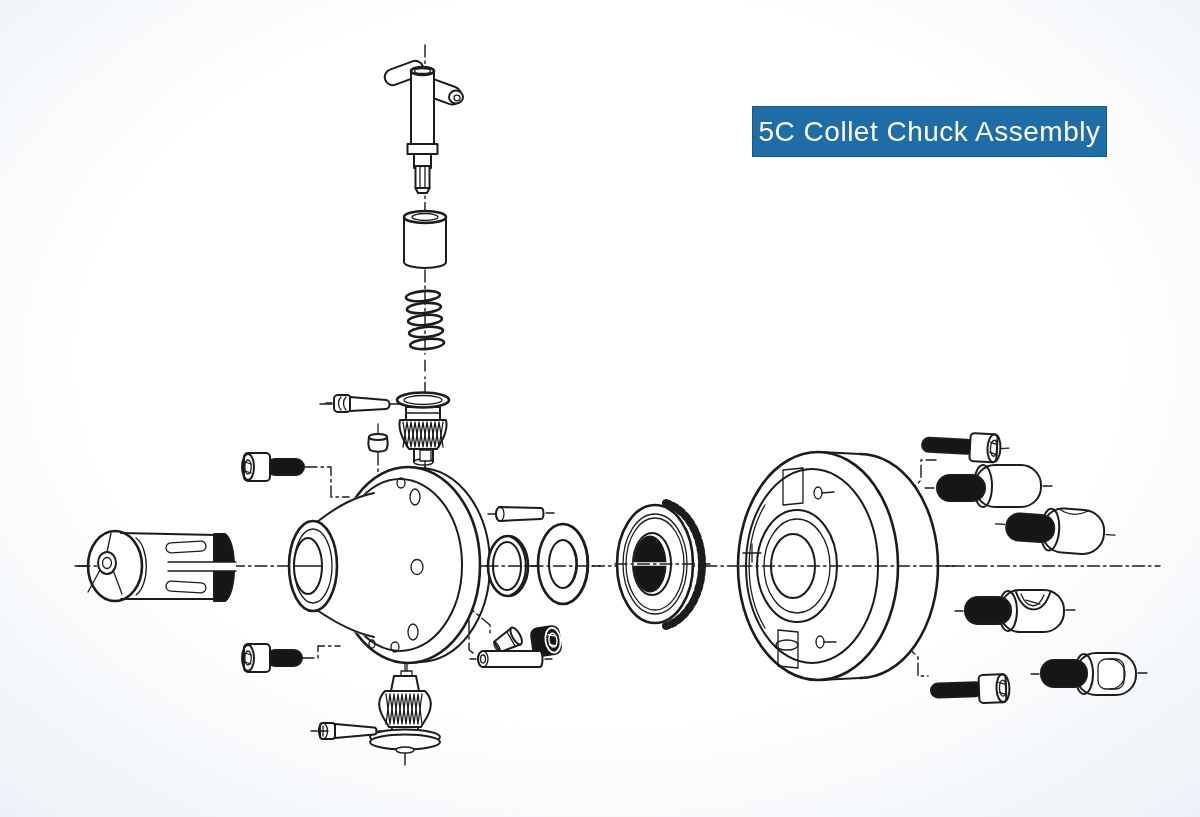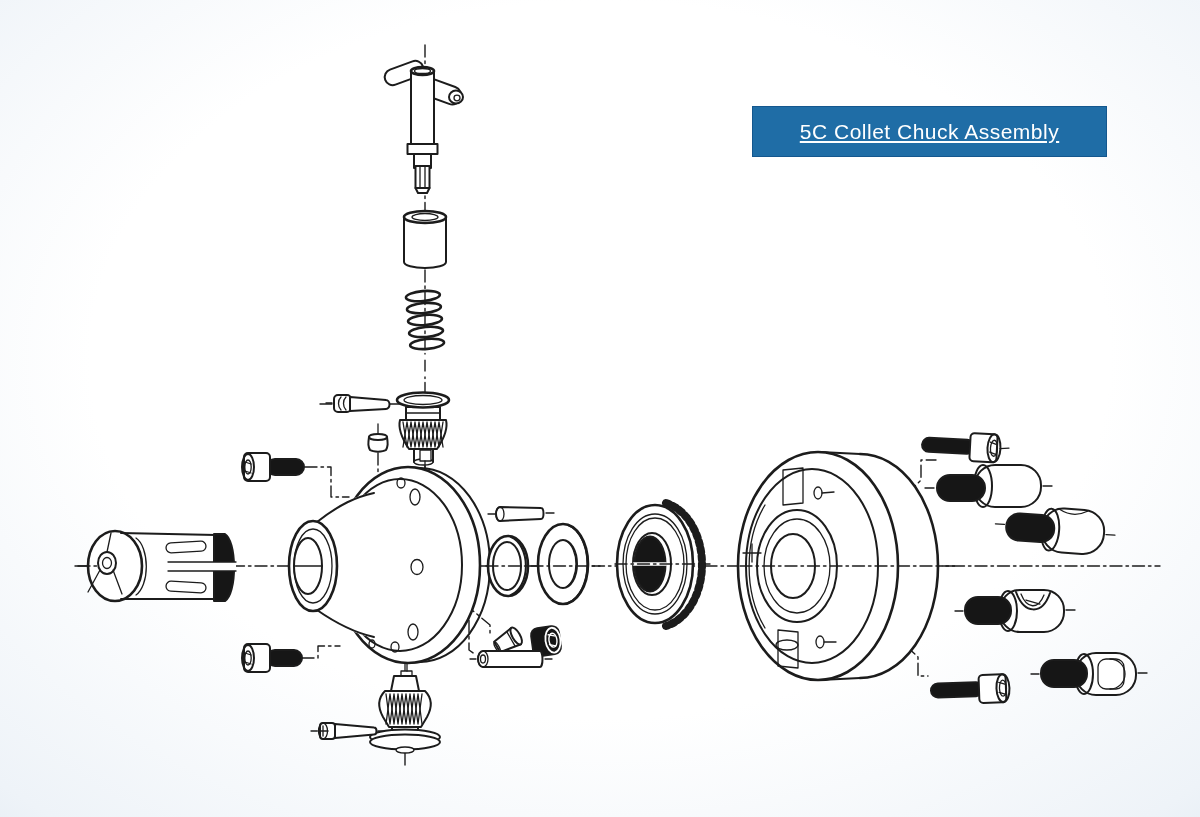--- a/index.html
+++ b/index.html
@@ -10,23 +10,22 @@
     background: radial-gradient(ellipse 118% 122% at 50% 44%,
       #ffffff 36%, #eef3f8 60%, #ccdbe9 84%, #a7c2dc 100%);
     font-family:"Liberation Sans", sans-serif;
   }
   .banner{
     position:absolute; left:752px; top:106px;
     width:355px; height:51px;
     background:#1f6da6;
     border:1px solid #14578e;
     display:flex; align-items:center; justify-content:center;
-    color:#ffffff; font-size:21px; letter-spacing:0.5px;
+    color:#ffffff; font-size:28px; letter-spacing:0.5px;
     box-sizing:border-box;
-    text-decoration:underline;
   }
   svg{position:absolute;left:0;top:0;}
   
   .nf{fill:none}
   .wh{fill:#ffffff}
   .dk{fill:#161616}
   .ws{stroke:#ffffff}
   .cl{fill:none;stroke-dasharray:12 4 2.5 4;stroke-width:1.4}
   .t1{stroke-width:1.3}
   .t2{stroke-width:2}

